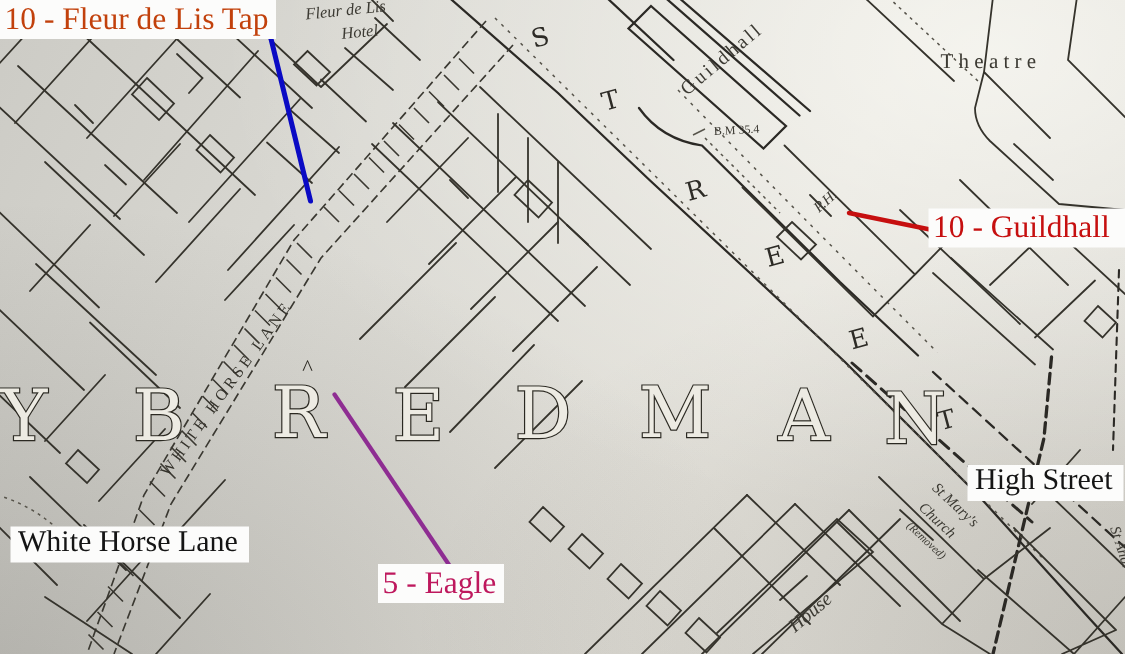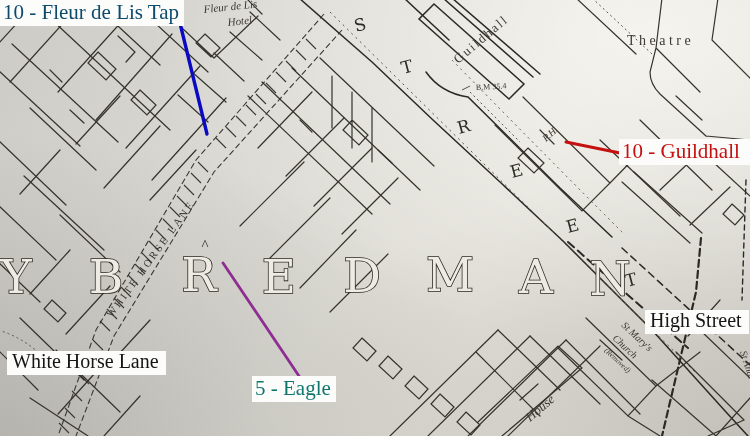--- a/index.html
+++ b/index.html
@@ -136,22 +136,22 @@
       <text transform="translate(740,352) rotate(72)" font-size="10" font-style="italic" class="mapnote">St Andr</text>
     </g>
 
     <g stroke-linecap="round">
       <line x1="179" y1="19" x2="207" y2="134" stroke-width="3.4" stroke="#0a0ac4"></line>
       <line x1="566" y1="142" x2="620" y2="153" stroke-width="3" stroke="#c60f0f"></line>
       <line x1="223" y1="263" x2="301" y2="379" stroke-width="2.8" stroke="#8e2d92"></line>
     </g>
   </svg>
 
-  <div class="note note-big" style="left: 0px; top: 0px; color: #0c4a6e; font-family: Liberation Serif, serif;">10 - Fleur de Lis Tap</div>
+  <div class="note note-big" style="left: 0px; top: 0px; color: #c2410c; font-family: Liberation Serif, serif;">10 - Fleur de Lis Tap</div>
 
   <div class="note note-big" style="left: 619px; top: 139px; width: 132px; color: rgb(198, 15, 15);">10 - Guildhall</div>
 
-  <div class="note note-big" style="left: 252px; top: 376px; color: #0f766e;">5 - Eagle</div>
+  <div class="note note-big" style="left: 252px; top: 376px; color: #be185d;">5 - Eagle</div>
 
   <div class="note note-med" style="left: 7px; top: 351px; color: rgb(21, 21, 21);">White Horse Lane</div>
 
   <div class="note note-med" style="left: 645px; top: 310px; color: rgb(21, 21, 21);">High Street</div>
 </div>
 
 </body></html>

